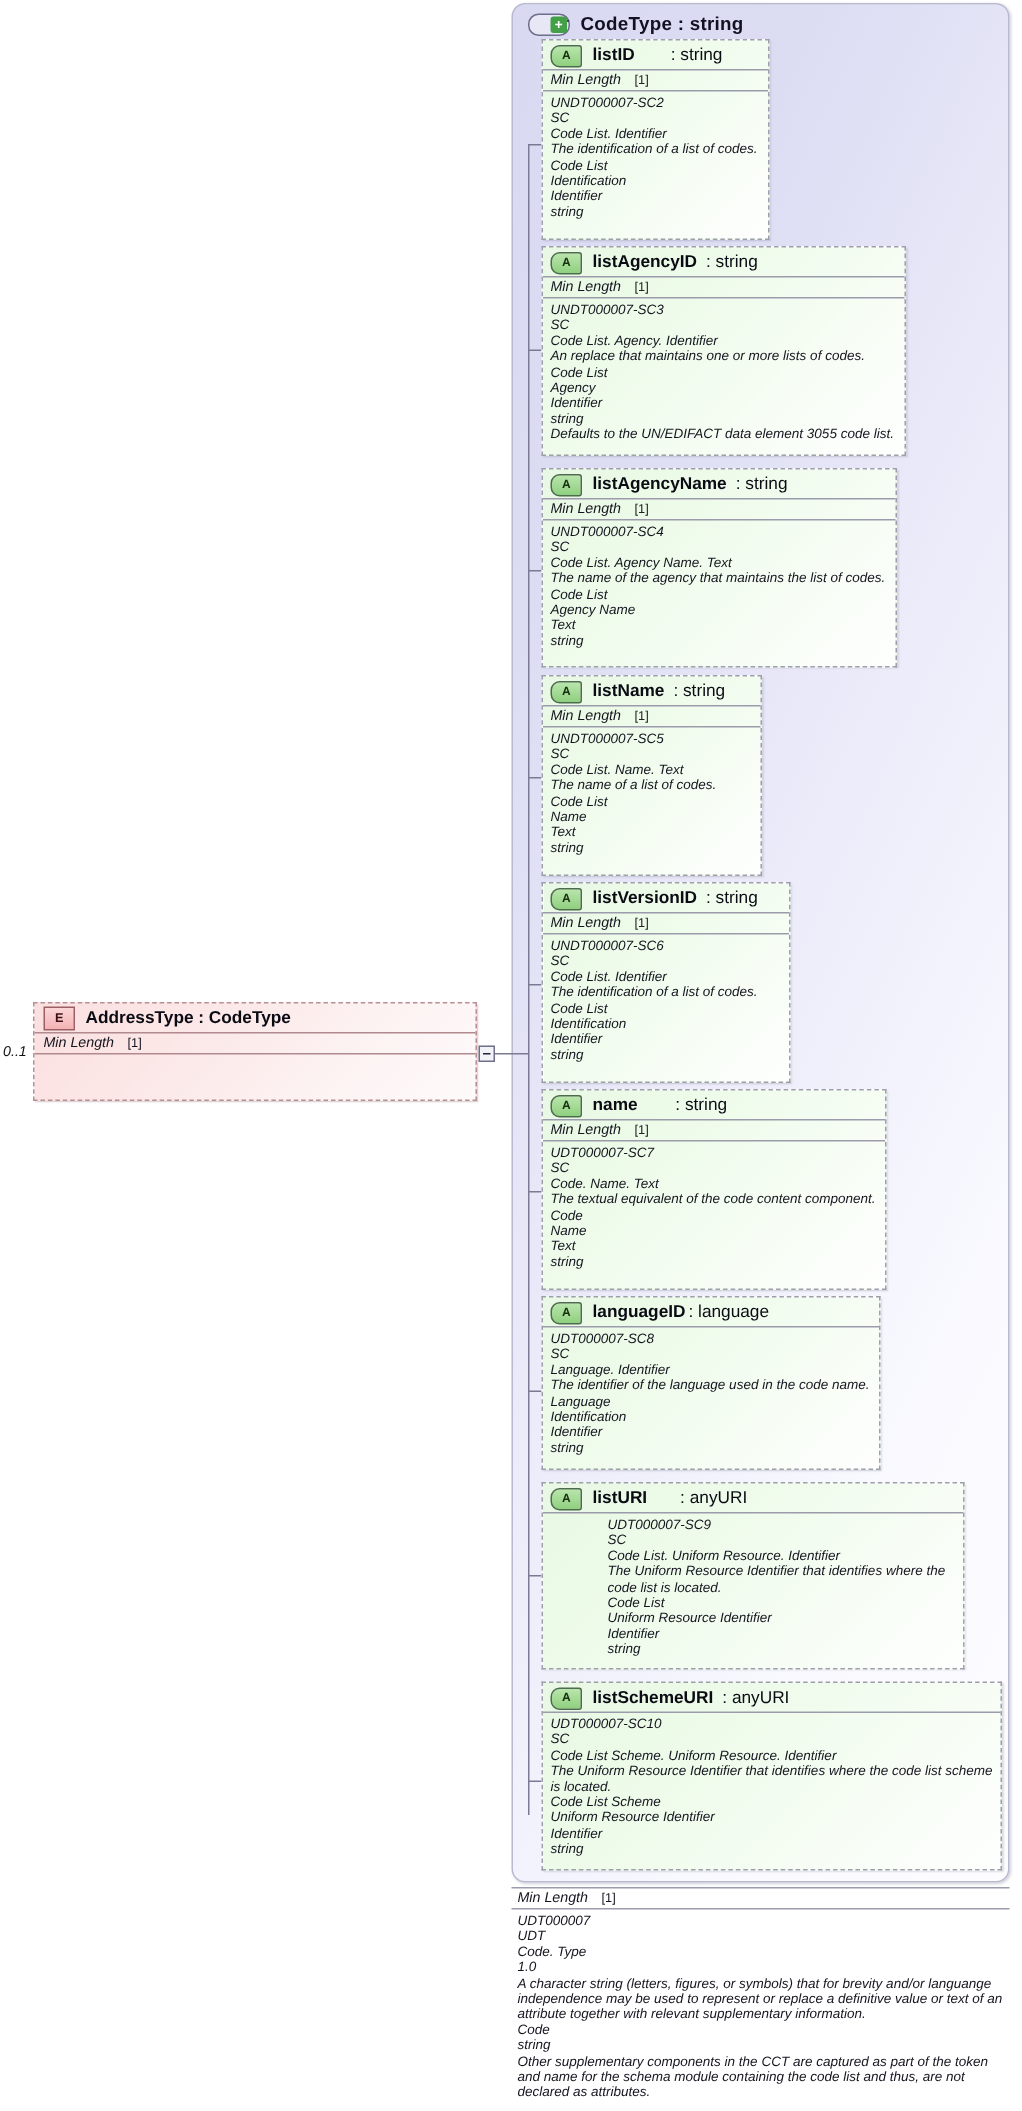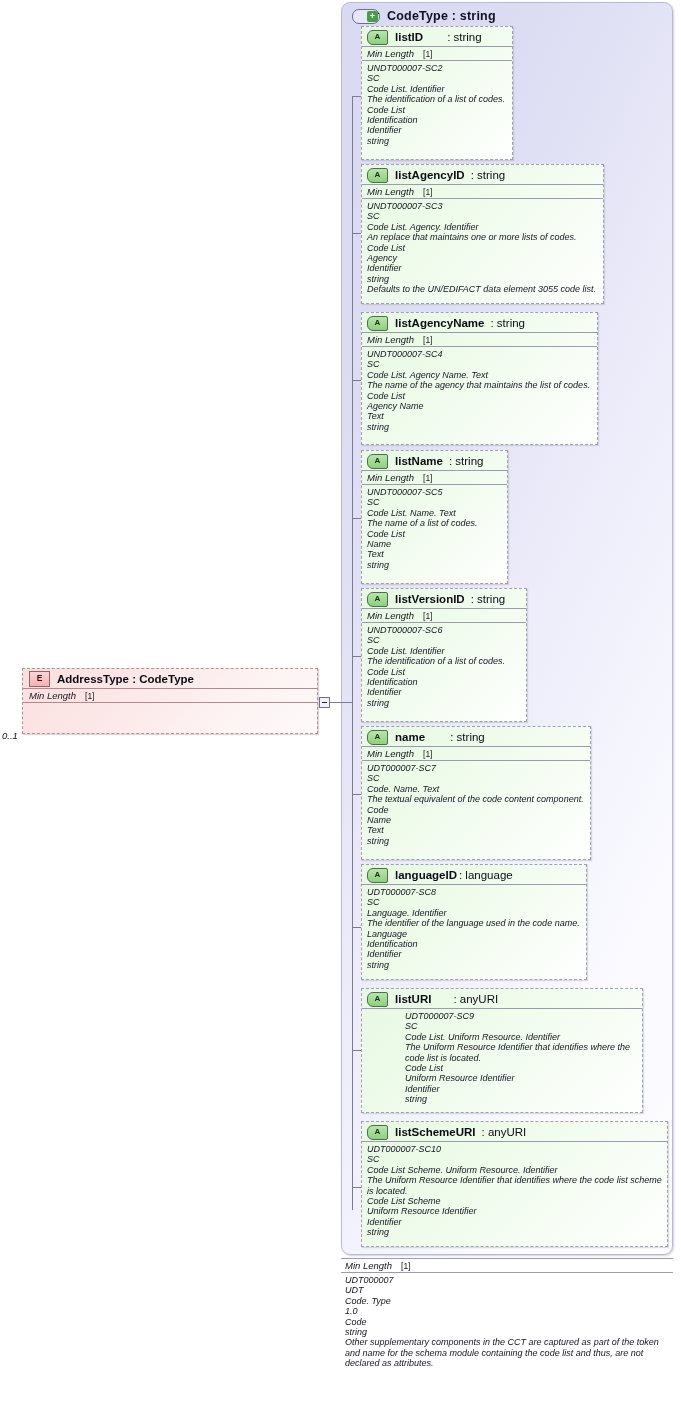--- a/index.html
+++ b/index.html
@@ -110,21 +110,21 @@
     text-align:center;line-height:13px;margin-right:7px;flex:none;
   }
   .e-title{font-size:11.5px;font-weight:bold;color:#0b0b14;}
   .el-facet{
     border-top:1px solid #b08a8e;border-bottom:1px solid #b08a8e;
     padding:1px 6px;font-style:italic;font-size:9.5px;color:#15151f;white-space:nowrap;
   }
   .el-facet .card{font-style:normal;font-size:8.5px;margin-left:9px;}
   .el-doc{padding:3px 6px;font-style:italic;font-size:9px;line-height:11px;color:#15151f;}
   .cardinality{
-    position:absolute;left:2px;top:730px;
+    position:absolute;left:2px;top:696px;
     font-size:9.5px;font-style:italic;color:#111;
   }
   .expand-box{
     position:absolute;left:319px;top:697px;width:11px;height:11px;
     border:1px solid #6f6f88;background:#f2f2f8;box-sizing:border-box;
   }
   .expand-box i{
     position:absolute;left:2px;top:4px;width:5px;height:1px;background:#22223a;display:block;
   }
 
@@ -362,19 +362,20 @@
 
   <div class="bottom-doc">
     <div class="bd-facet">
       <span>Min Length</span><span class="card">[1]</span>
     </div>
     <div class="bd-lines">
       <div>UDT000007</div>
       <div>UDT</div>
       <div>Code. Type</div>
       <div>1.0</div>
+      <div>A character string (letters, figures, or symbols) that for brevity and/or languange independence may be used to represent or replace a definitive value or text of an attribute together with relevant supplementary information.</div>
       <div>Code</div>
       <div>string</div>
       <div>Other supplementary components in the CCT are captured as part of the token and name for the schema module containing the code list and thus, are not declared as attributes.</div>
     </div>
   </div>
 
 </div>
 
 </body></html>

